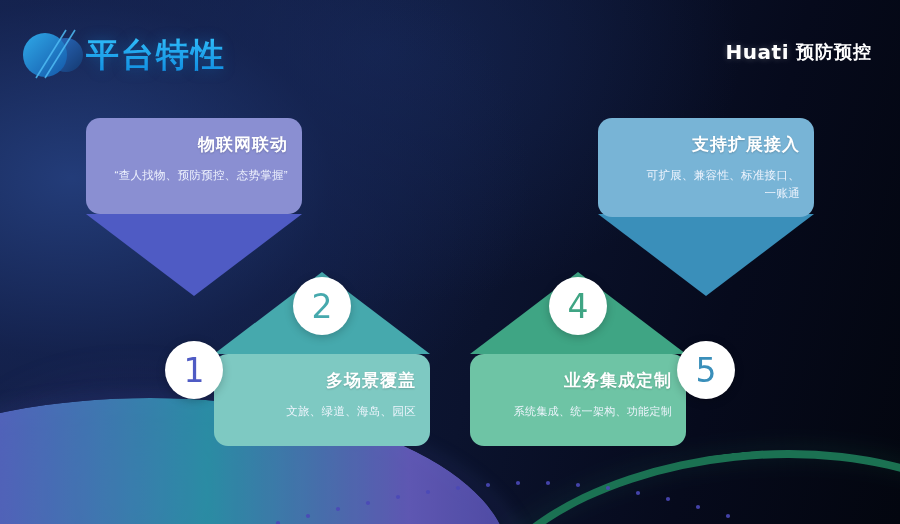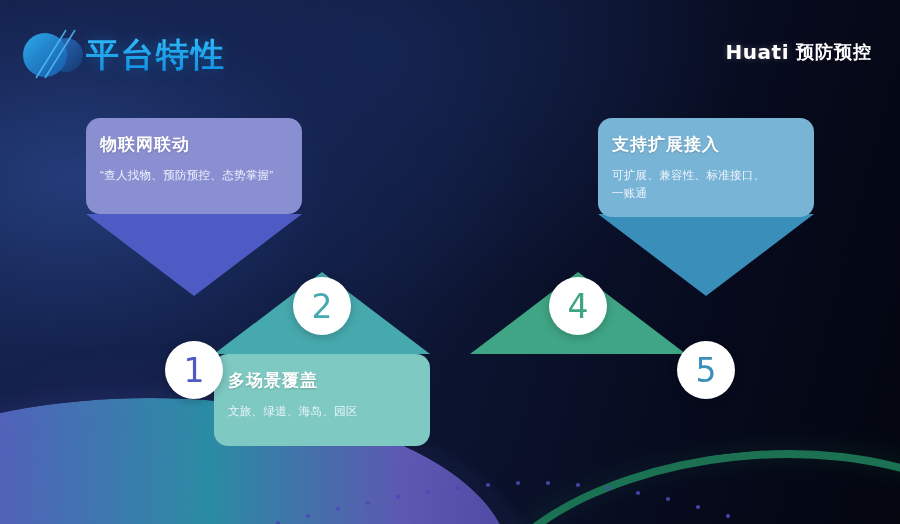--- a/index.html
+++ b/index.html
@@ -96,21 +96,21 @@
     text-shadow: 0 0 6px rgba(255,255,255,.25);
   }
   #corp-cn { font-size: 18px; font-weight: 700; letter-spacing: 1px; }
 
   
   .card { position: absolute; width: 216px; }
   .card-body {
     position: relative;
     border-radius: 14px;
     padding: 16px 14px 14px;
-    text-align: left;
+    text-align: right;
     z-index: 2;
   }
   .card-title {
     font-size: 17px; font-weight: 700; color: #ffffff;
     letter-spacing: 1px; line-height: 1.25;
     text-shadow: 0 1px 2px rgba(0,0,0,.18);
   }
   .card-desc {
     margin-top: 12px;
     font-size: 11.5px; color: #f2f6ff; line-height: 1.55;
@@ -256,16 +256,20 @@
     <div class="wedge wedge-up"></div>
     <div class="card-body">
       <div class="card-title">多场景覆盖</div>
       <div class="card-desc">文旅、绿道、海岛、园区</div>
     </div>
     <div class="badge">2</div>
   </div>
 
   <div class="card" id="card-4">
     <div class="wedge wedge-up"></div>
+    <div class="card-body">
+      <div class="card-title">业务集成定制</div>
+      <div class="card-desc">系统集成、统一架构、功能定制</div>
+    </div>
     <div class="badge">4</div>
   </div>
 
 </div>
 
 </body></html>

